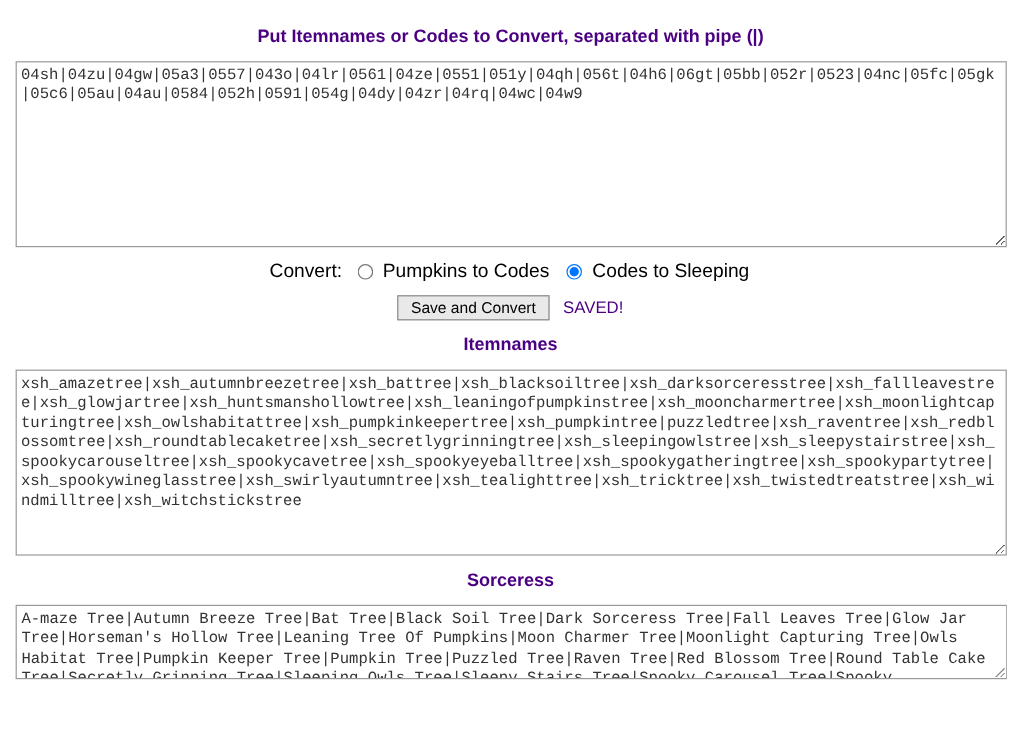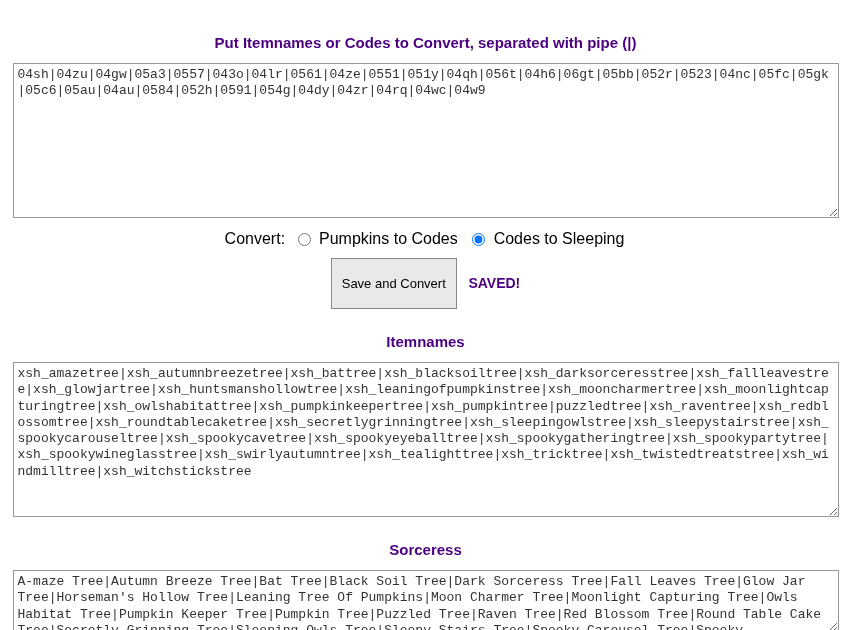--- a/index.html
+++ b/index.html
@@ -9,21 +9,21 @@
       font-family: Verdana, Arial, sans-serif;
       font-size: 13px;
       background: #fff;
       width: 851px;
     }
     h2 {
       color: #4b0082;
       font-weight: bold;
       text-align: center;
       font-size: 15px;
-      margin: 24px 0 12px 0;
+      margin: 12px 0 12px 0;
     }
     textarea {
       width: 826px;
       display: block;
       margin: 0 auto 12px auto;
       font-family: "Courier New", monospace;
       font-size: 13px;
       line-height: 1.25;
       padding: 3px 4px;
       border: 1px solid #999;
@@ -49,28 +49,28 @@
       vertical-align: middle;
       margin: 0 4px 0 6px;
     }
     .btn-row {
       text-align: center;
       margin-bottom: 8px;
     }
     .btn-row button {
       font-family: Verdana, Arial, sans-serif;
       font-size: 13px;
-      padding: 17px 10px;
+      padding: 2px 10px;
       border: 1px solid #888;
       background: #e9e9e9;
       cursor: pointer;
     }
     .saved {
       color: #4b0082;
-      font-weight: bold;
+      font-weight: normal;
       font-size: 14px;
       margin-left: 8px;
     }
   </style>
 </head>
 <body>
 
 <h2>Put Itemnames or Codes to Convert, separated with pipe (|)</h2>
 
 <textarea class="ta-input" style="">04sh|04zu|04gw|05a3|0557|043o|04lr|0561|04ze|0551|051y|04qh|056t|04h6|06gt|05bb|052r|0523|04nc|05fc|05gk|05c6|05au|04au|0584|052h|0591|054g|04dy|04zr|04rq|04wc|04w9</textarea>

